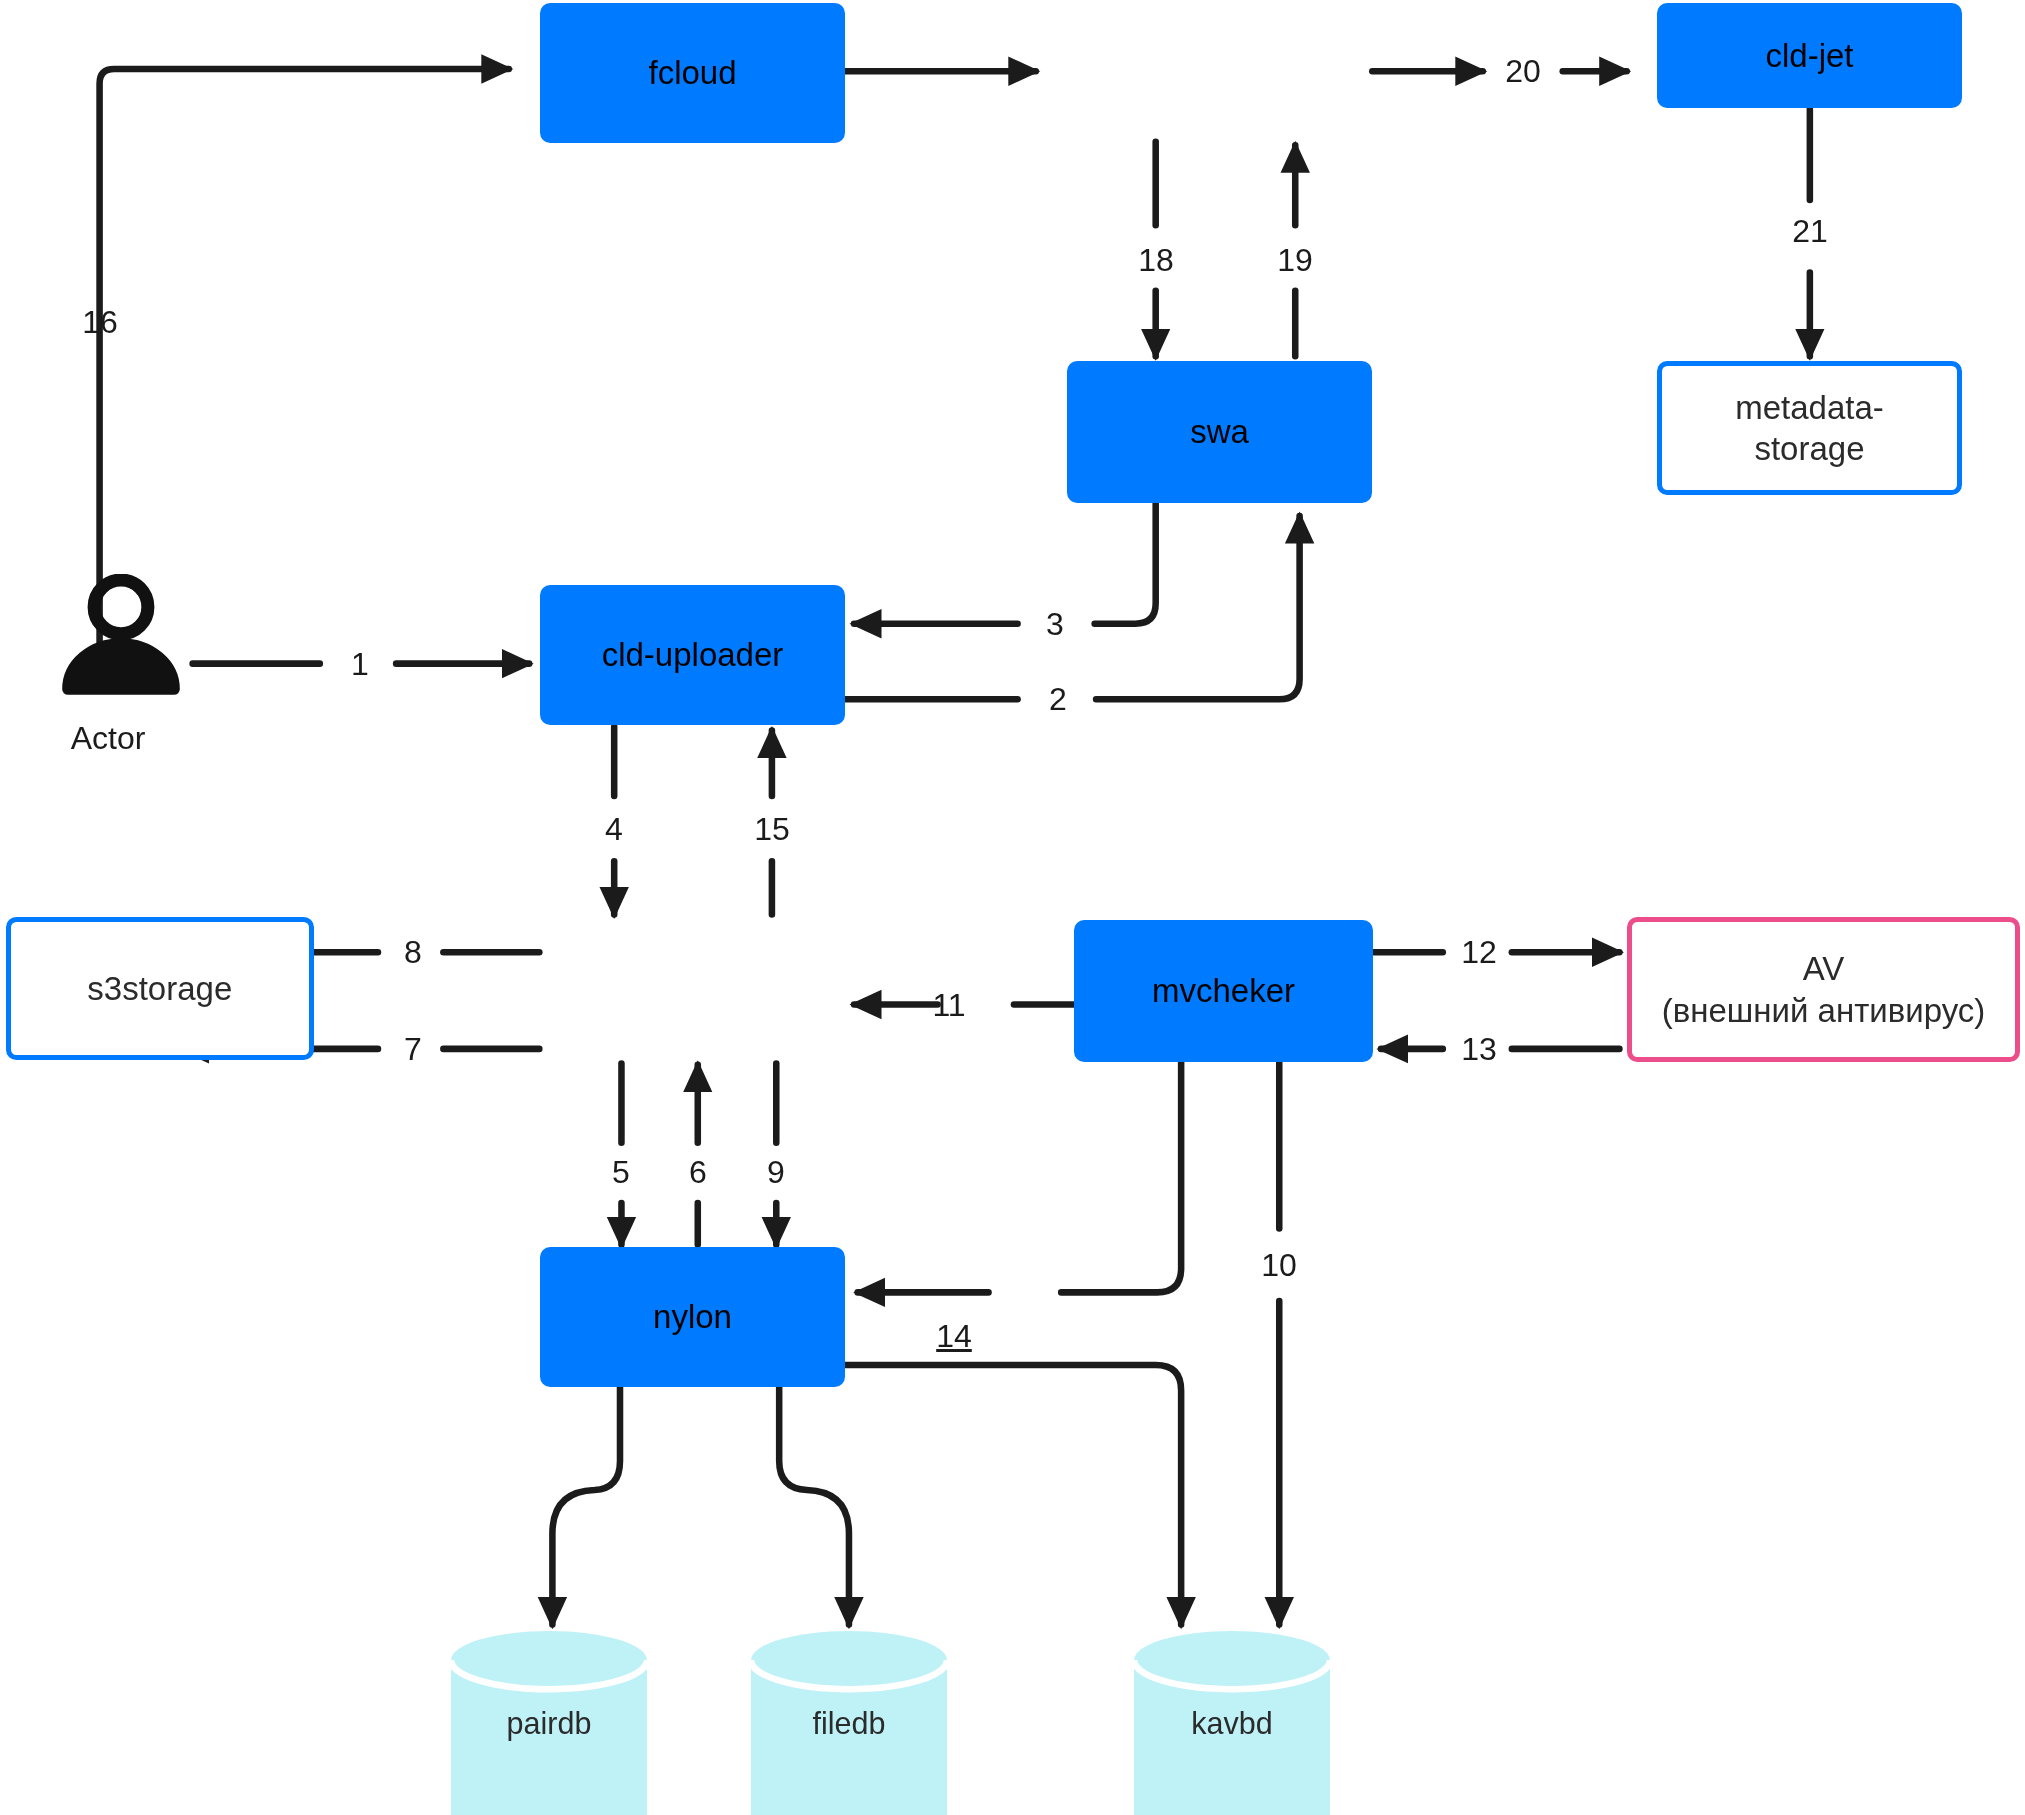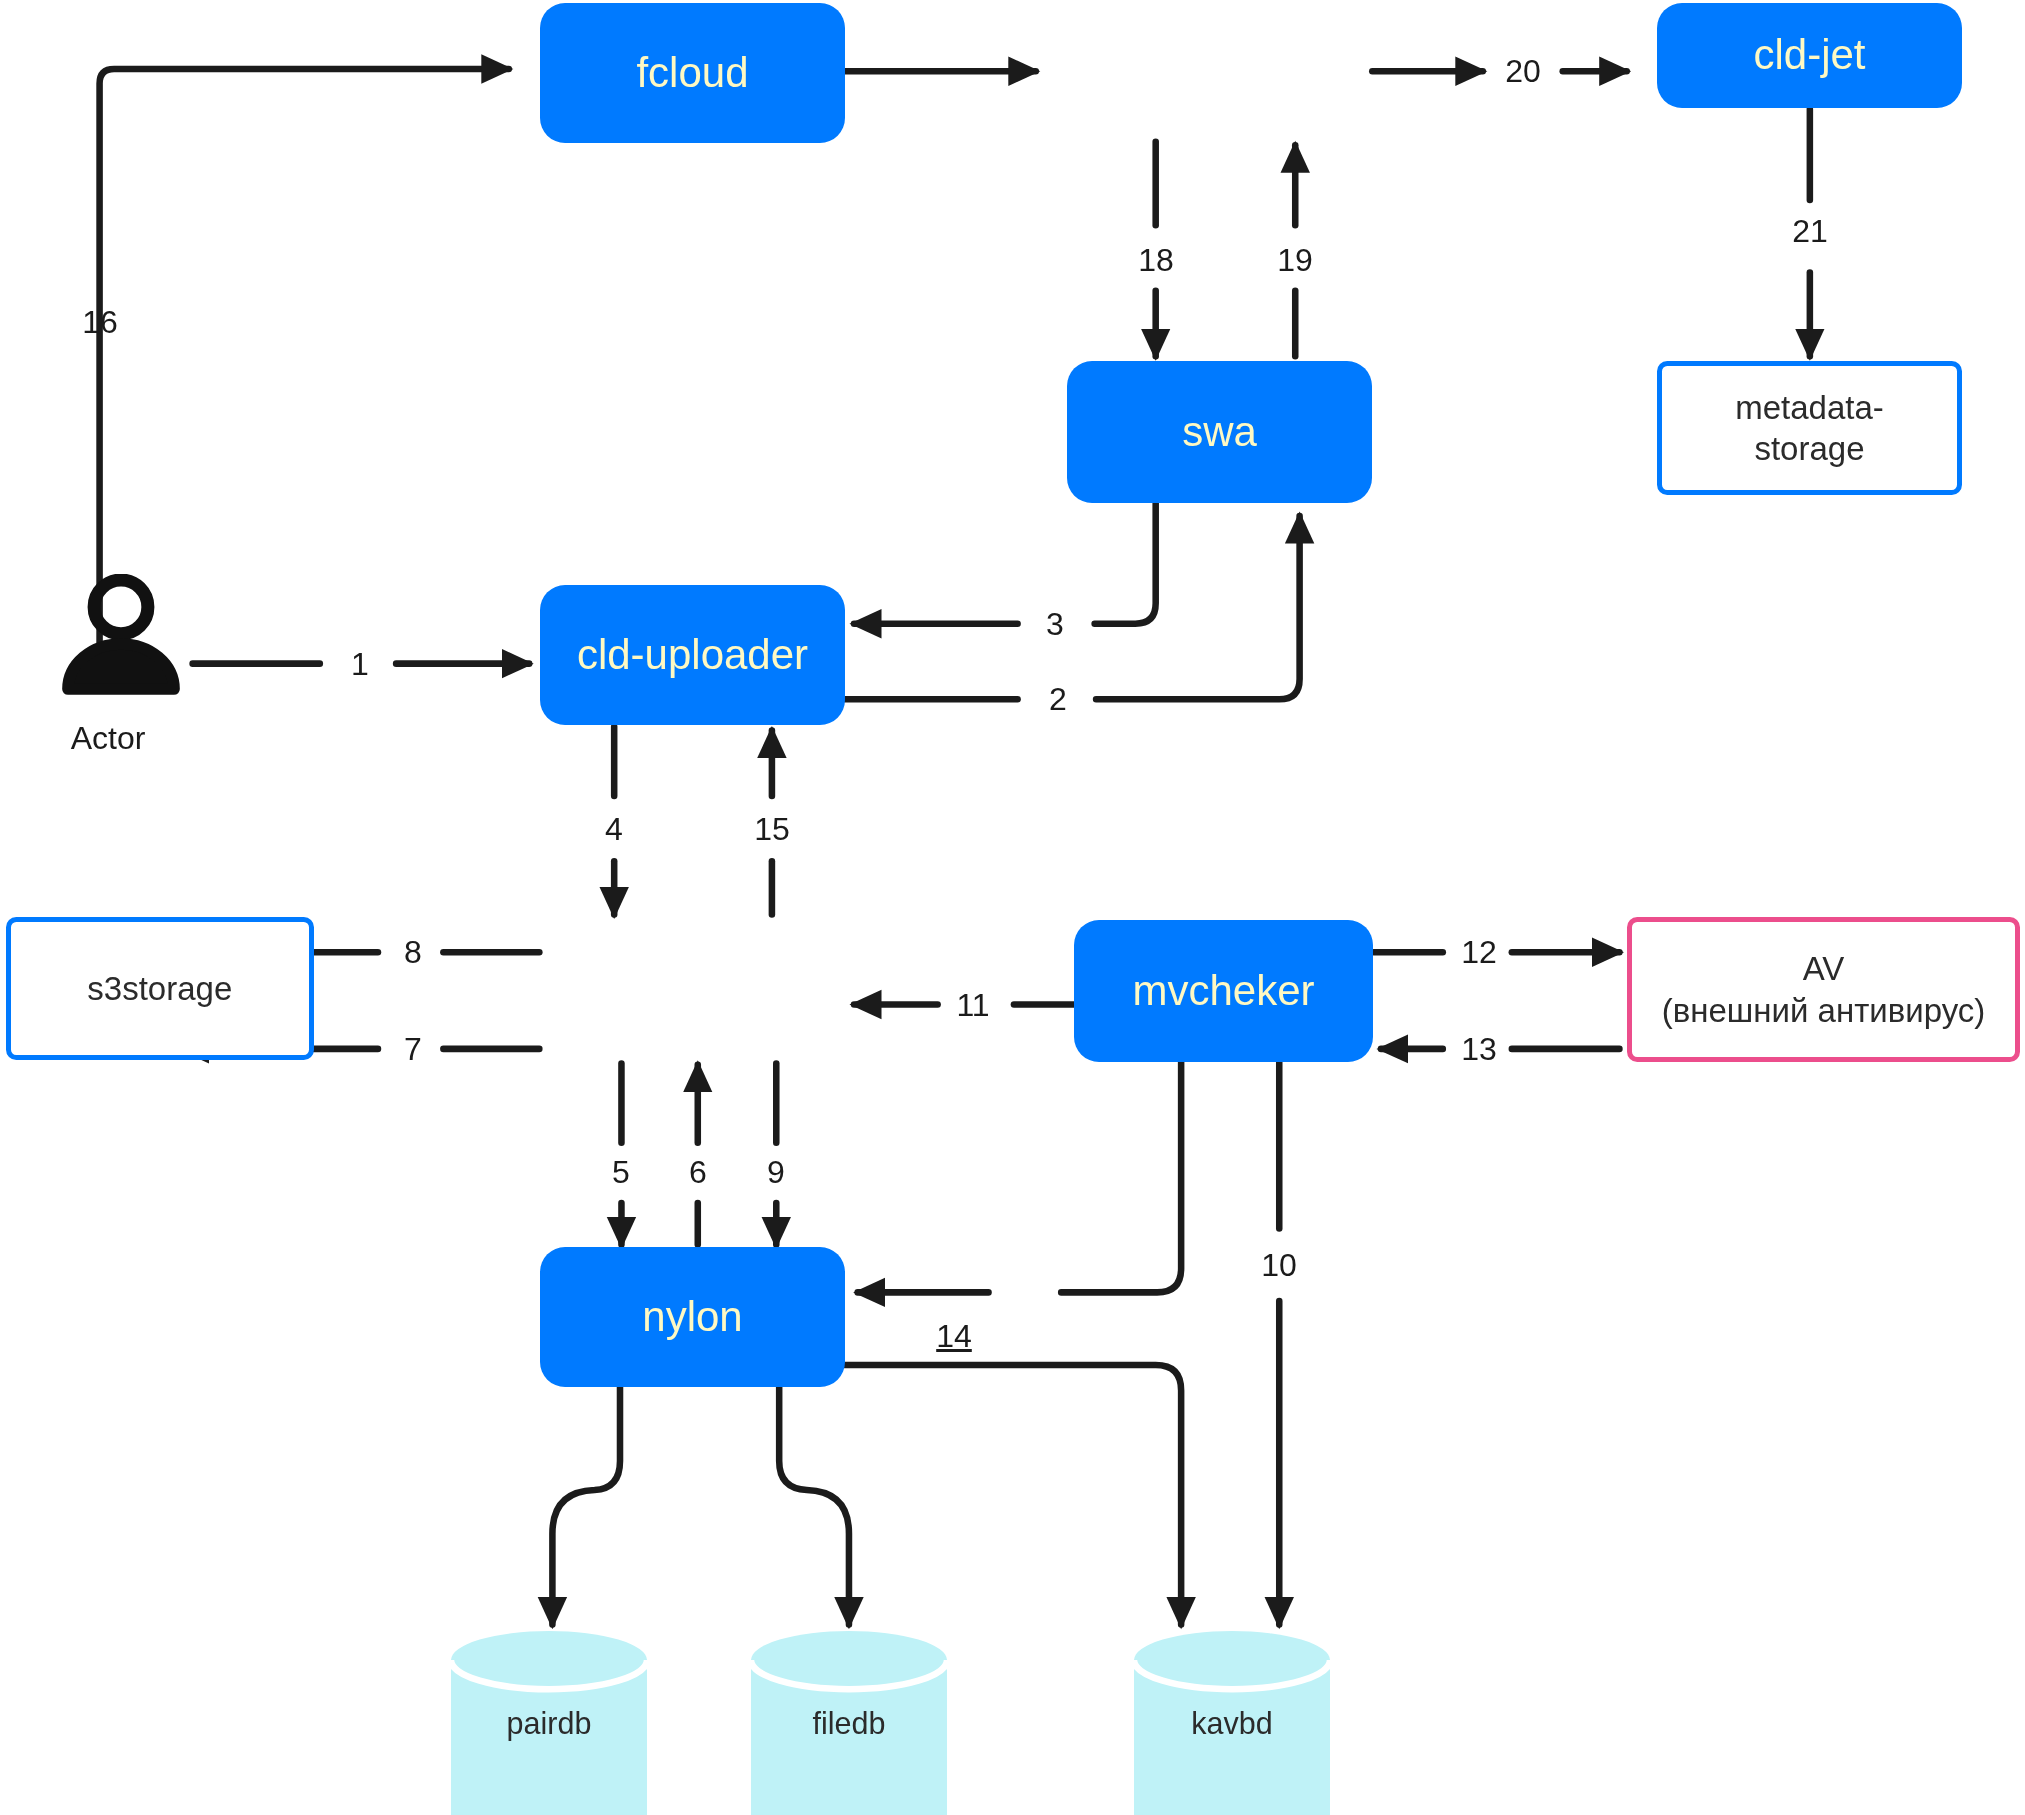--- a/index.html
+++ b/index.html
@@ -34,23 +34,22 @@
     box-sizing: border-box;
     display: flex;
     align-items: center;
     justify-content: center;
     text-align: center;
     border-radius: 10.2px;
     line-height: 1.25;
   }
   .node-solid {
     background: #007AFF;
-    color: #fef9c3;
-    font-size: 42px;
-    border-radius: 25px;
+    color: #000000;
+    font-size: 33px;
   }
   .node-outline-blue {
     background: #ffffff;
     color: #2b2b2b;
     border: 5.1px solid #007AFF;
     font-size: 33px;
   }
   .node-outline-pink {
     background: #ffffff;
     color: #2b2b2b;
@@ -268,21 +267,21 @@
   <div class="edge-label" style="left:360px; top:664px;">1</div>
 
   <div class="edge-label" style="left:614px; top:829px;">4</div>
 
   <div class="edge-label" style="left:772px; top:829px;">15</div>
 
   <div class="edge-label" style="left:413px; top:952px;">8</div>
 
   <div class="edge-label" style="left:413px; top:1049px;">7</div>
 
-  <div class="edge-label" style="left:973px; top:1005px;">11</div>
+  <div class="edge-label" style="left:949px; top:1005px;">11</div>
 
   <div class="edge-label" style="left:1479px; top:952px;">12</div>
 
   <div class="edge-label" style="left:1479px; top:1049px;">13</div>
 
   <div class="edge-label" style="left:621px; top:1172px;">5</div>
 
   <div class="edge-label" style="left:698px; top:1172px;">6</div>
 
   <div class="edge-label" style="left:776px; top:1172px;">9</div>

